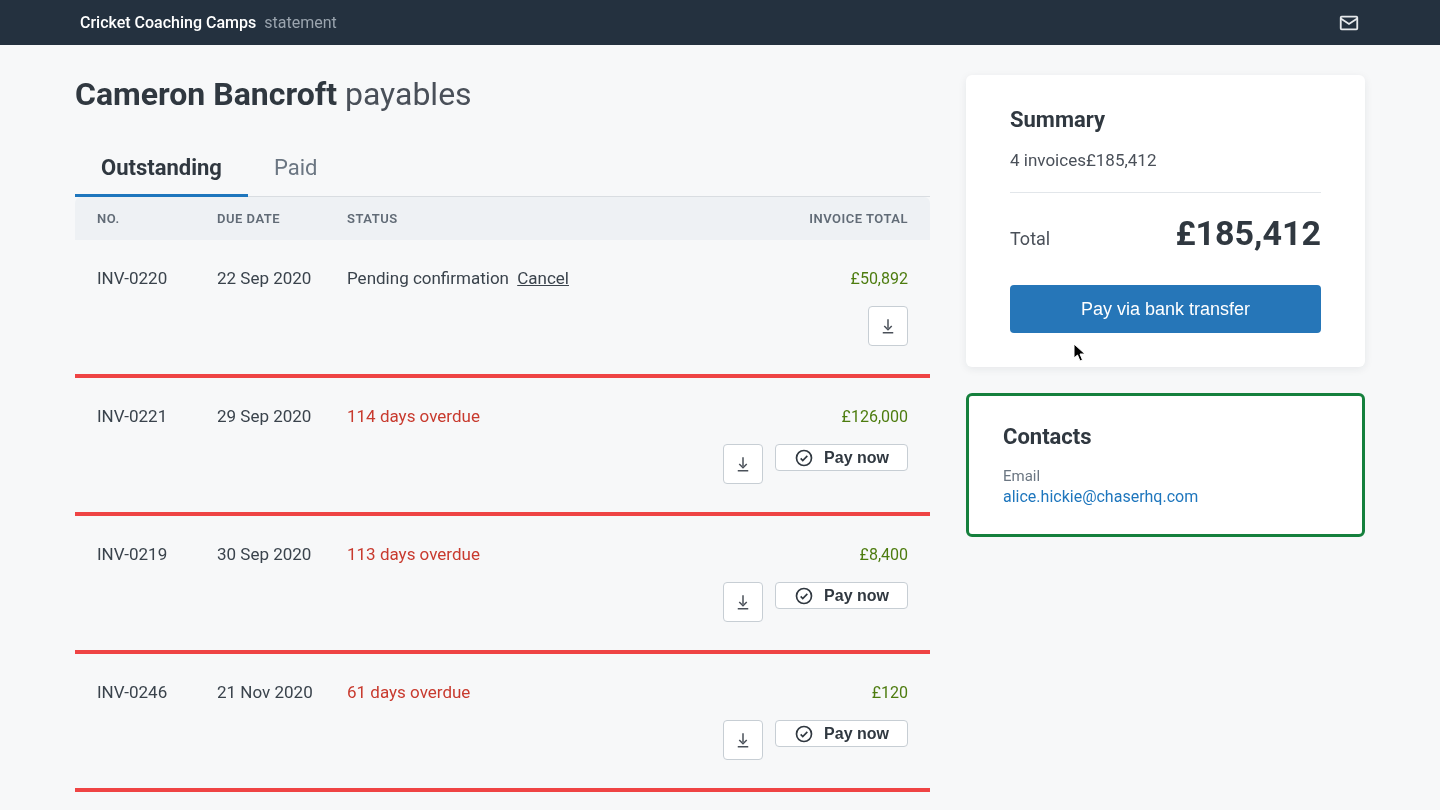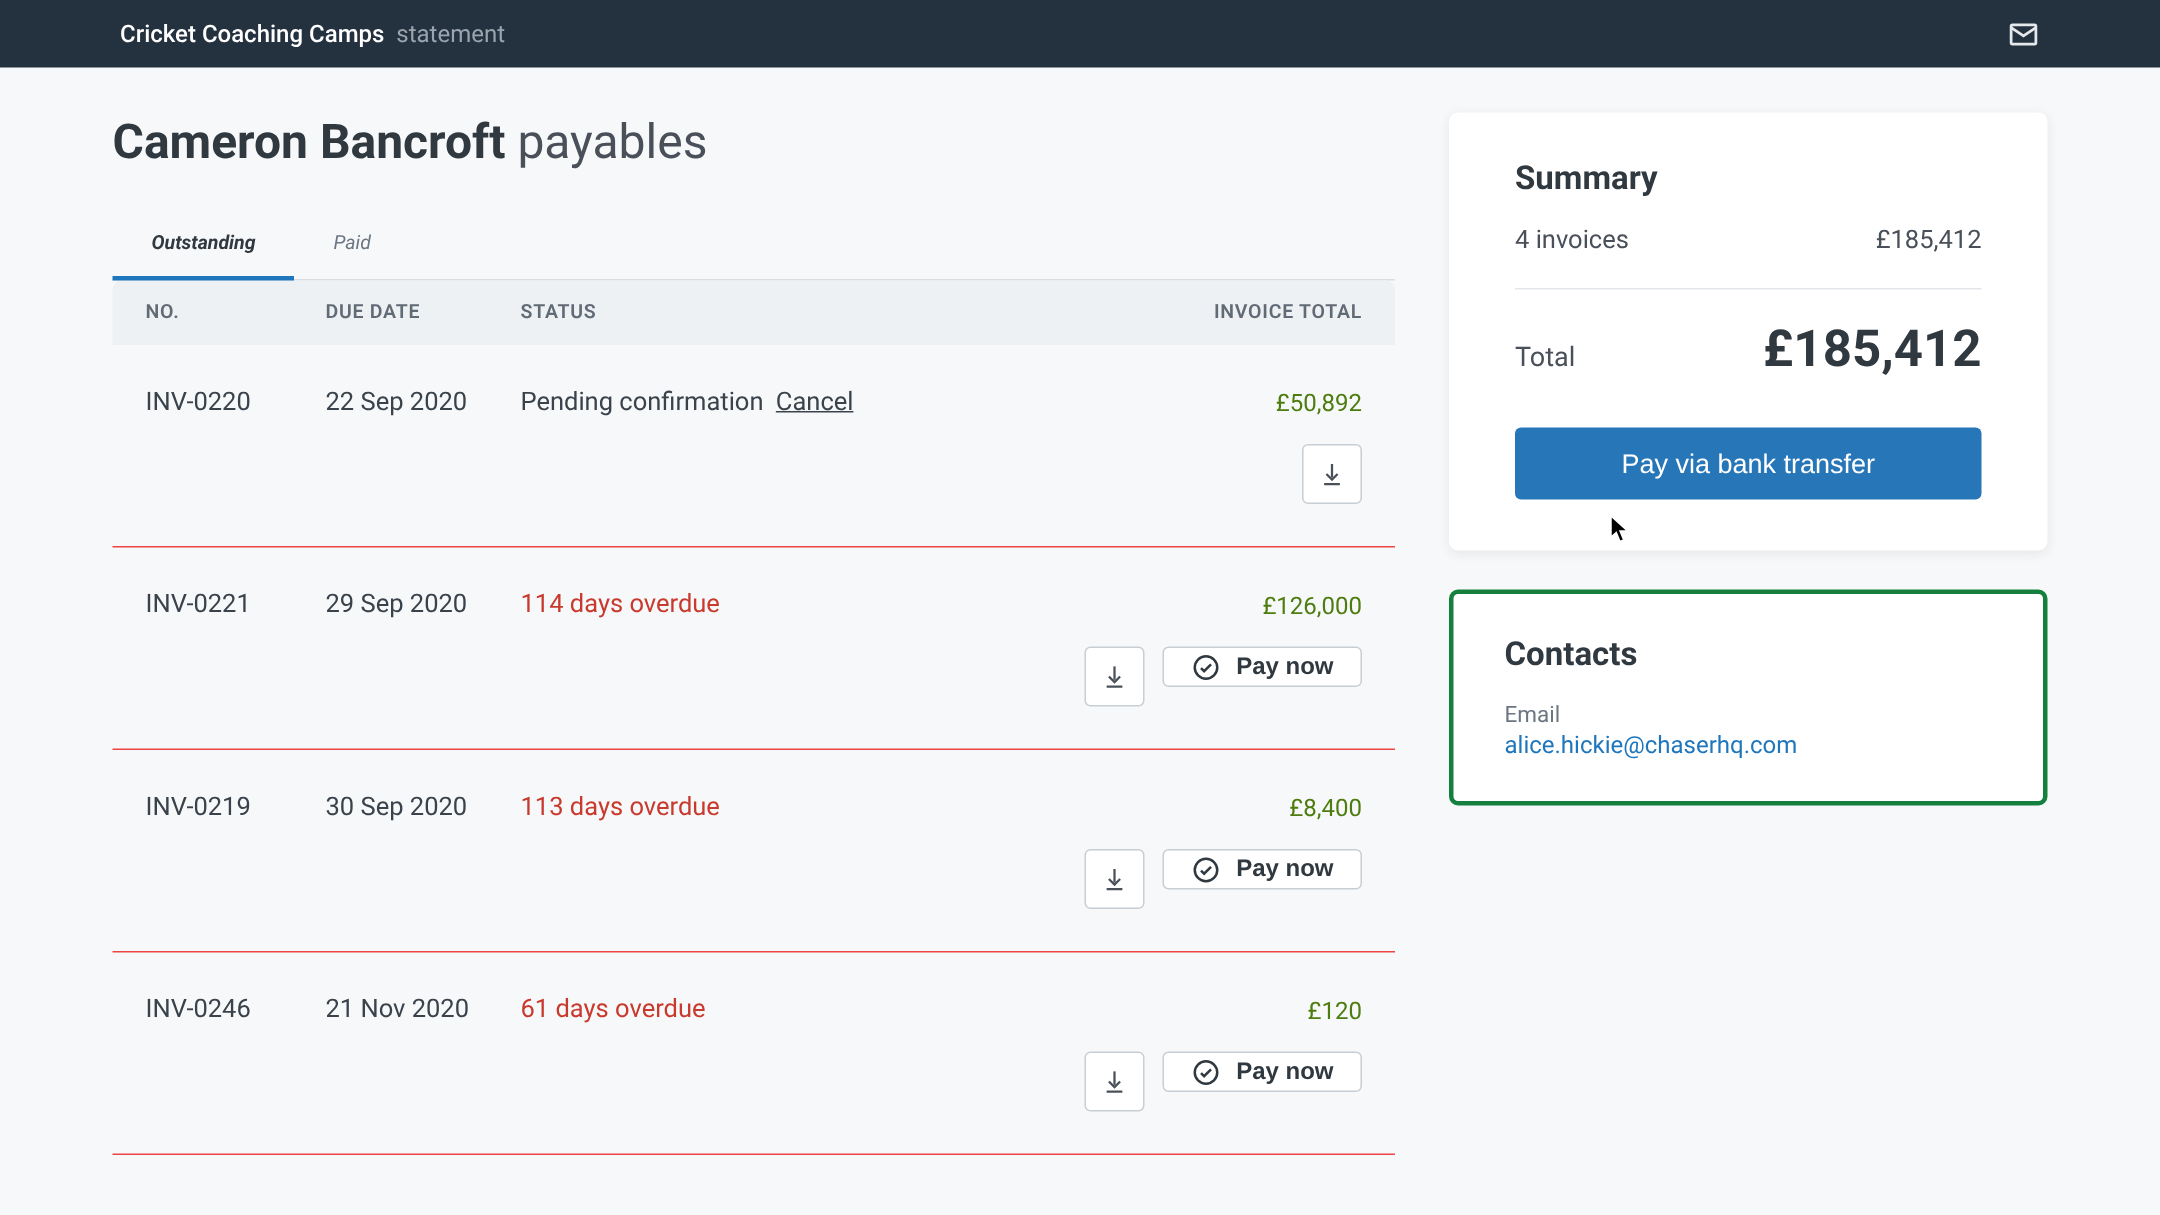--- a/index.html
+++ b/index.html
@@ -41,25 +41,24 @@
   }
   h1.page-title .strong { font-weight: 700; color: #303840; }
 
   .tabs {
     display: flex;
     border-bottom: 1px solid #d9dde1;
     margin-bottom: 0;
   }
   .tab {
     padding: 14px 26px 16px 26px;
-    font-size: 13px;
+    font-size: 22px;
     color: #6b7682;
     cursor: pointer;
     position: relative;
-    font-style: italic;
   }
   .tab.active {
     color: #303840;
     font-weight: 700;
   }
   .tab.active::after {
     content: "";
     position: absolute;
     left: 0; right: 0; bottom: -1px;
     height: 3px;
@@ -75,21 +74,21 @@
     padding: 14px 22px;
     font-size: 13px;
     letter-spacing: 0.5px;
     color: #616b76;
     font-weight: 600;
     border-radius: 6px 6px 0 0;
   }
   .thead .right { text-align: right; }
 
   .row {
-    border-bottom: 1px solid #ef4444;
+    border-bottom: 4px solid #ef4444;
     padding: 28px 22px;
   }
   .row-main {
     display: grid;
     grid-template-columns: 120px 130px 1fr 200px;
     align-items: center;
     font-size: 17px;
     color: #3a434c;
   }
   .row-main .right { text-align: right; font-size: 16px; color: #4d7c0f; }
@@ -140,21 +139,21 @@
     border: 3px solid #15803d;
     padding: 28px 34px;
   }
   .card h2 {
     font-size: 22px;
     font-weight: 700;
     color: #303840;
     margin-bottom: 18px;
   }
   .summary-line {
-    display: flex; justify-content: space-between;
+    display: flex; 
     font-size: 17px; color: #4a5059;
   }
   .summary-sep {
     border: none; border-top: 1px solid #e2e6ea;
     margin: 22px 0 20px 0;
   }
   .summary-total-line {
     display: flex; justify-content: space-between; align-items: baseline;
   }
   .summary-total-label { font-size: 18px; color: #4a5059; }

